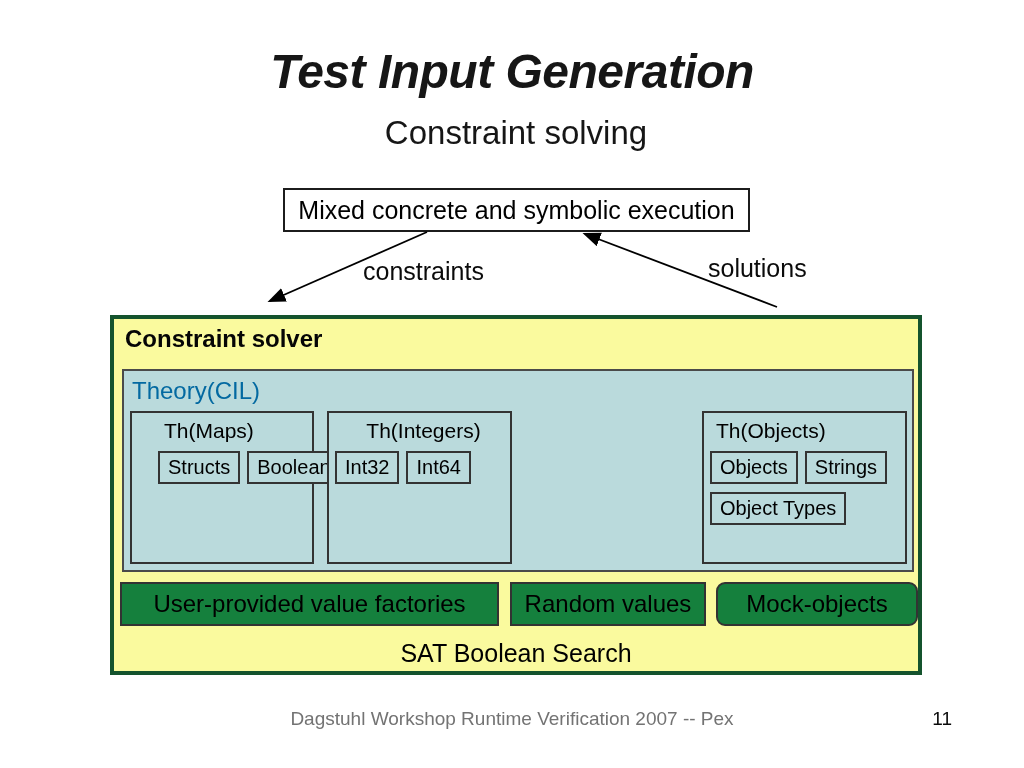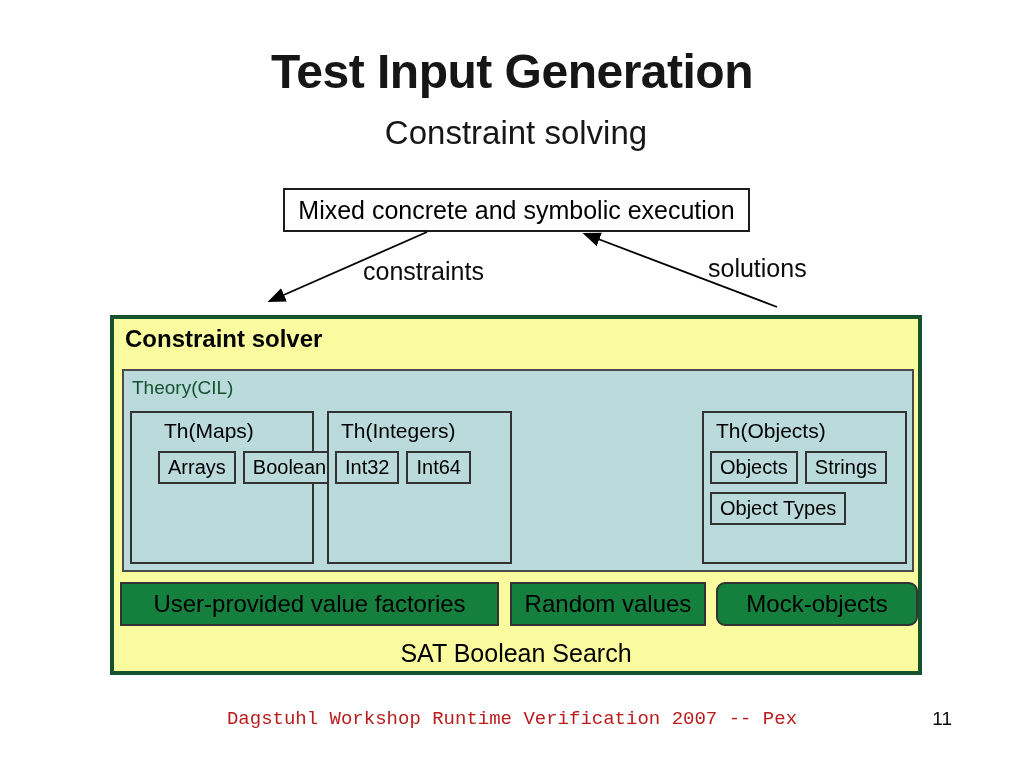--- a/index.html
+++ b/index.html
@@ -2,21 +2,21 @@
 <html><head>
 <meta charset="utf-8">
 <style>
   html,body { margin:0; padding:0; background:#fff; }
   .slide {
     position:relative; width:1024px; height:768px; background:#ffffff;
     font-family:"Liberation Sans", sans-serif; color:#000; overflow:hidden;
   }
   .title {
     position:absolute; top:44px; left:0; width:100%; text-align:center;
-    font-size:48px; font-weight:700; letter-spacing:-0.5px; color:#161616; margin:0;
+    font-size:48px; font-weight:700; letter-spacing:-0.5px; color:#161616; margin:0;font-style:italic;
   }
   .subtitle {
     position:absolute; top:110px; left:0; width:100%; text-align:center;
     font-size:33px; font-weight:400; color:#161616; margin:4px;
   }
   .exec-box {
     position:absolute; left:283px; top:188px; width:467px; height:44px;
     background:#ffffff; border:2px solid #1c1c1c; box-sizing:border-box;
     display:flex; align-items:center; justify-content:center; font-size:25px;
   }
@@ -29,48 +29,48 @@
     position:absolute; left:110px; top:315px; width:812px; height:360px;
     background:#fafa9e; border:4px solid #14532d; box-sizing:border-box;
   }
   .solver-title {
     position:absolute; left:11px; top:6px; font-size:24px; font-weight:700; color:#050505;
   }
   .theory {
     position:absolute; left:8px; top:50px; width:792px; height:203px;
     background:#badadc; border:2px solid #4a4a4a; box-sizing:border-box;
   }
-  .theory-title { position:absolute; left:8px; top:6px; font-size:19px; color:#14532d; }
+  .theory-title { position:absolute; left:8px; top:6px; font-size:24px; color:#0369a1; }
   .group {
     position:absolute; top:40px; height:153px; box-sizing:border-box;
     background:#badadc; border:2px solid #333; padding:6px 4px;
   }
   .group-maps     { left:6px;   width:184px;padding-left:24px; }
-  .group-integers { left:203px; width:185px; }
+  .group-integers { left:203px; width:185px;text-align:center; }
   .group-floats   { left:415px; width:138px; }
   .group-objects  { left:578px; width:205px; }
   .group-label { margin-left:8px; font-size:21px; }
   .leaf-row { display:flex; gap:7px; margin-top:8px; margin-left:2px; }
   .leaf {
     background:#badadc; border:2px solid #333; box-sizing:border-box;
     padding:3px 8px; font-size:20px; white-space:nowrap;
   }
   .strategy {
     position:absolute; top:263px; height:44px; box-sizing:border-box;
     background:#15803d; border:2px solid #333;
     display:flex; align-items:center; justify-content:center; font-size:24px; white-space:nowrap;
   }
   .strategy-factories { left:6px;   width:379px; }
   .strategy-random    { left:396px; width:196px; }
   .strategy-mock      { left:602px; width:202px;border-radius:9px; }
   .sat-label {
     position:absolute; left:0; top:320px; width:100%; text-align:center; font-size:25px;
   }
   .footer-text {
-    position:absolute; left:0; top:708px; width:100%; text-align:center; font-size:19px; color:#b91c1c;font-family:Liberation Mono, monospace;
+    position:absolute; left:0; top:708px; width:100%; text-align:center; font-size:19px; color:#737373;
   }
   .page-number { position:absolute; top:708px; right:72px; font-size:19px; color:#0a0a0a; }
 </style>
 </head>
 <body>
 
 <div class="slide">
 
   <h1 class="title">Test Input Generation</h1>
   <h2 class="subtitle">Constraint solving</h2>
@@ -92,21 +92,21 @@
 
   <div class="solver">
     <div class="solver-title">Constraint solver</div>
 
     <div class="theory">
       <div class="theory-title">Theory(CIL)</div>
 
       <div class="group group-maps">
         <div class="group-label">Th(Maps)</div>
         <div class="leaf-row">
-          <div class="leaf">Arrays</div>
+          <div class="leaf">Structs</div>
           <div class="leaf">Boolean</div>
         </div>
       </div>
 
       <div class="group group-integers">
         <div class="group-label">Th(Integers)</div>
         <div class="leaf-row">
           <div class="leaf">Int32</div>
           <div class="leaf">Int64</div>
         </div>

